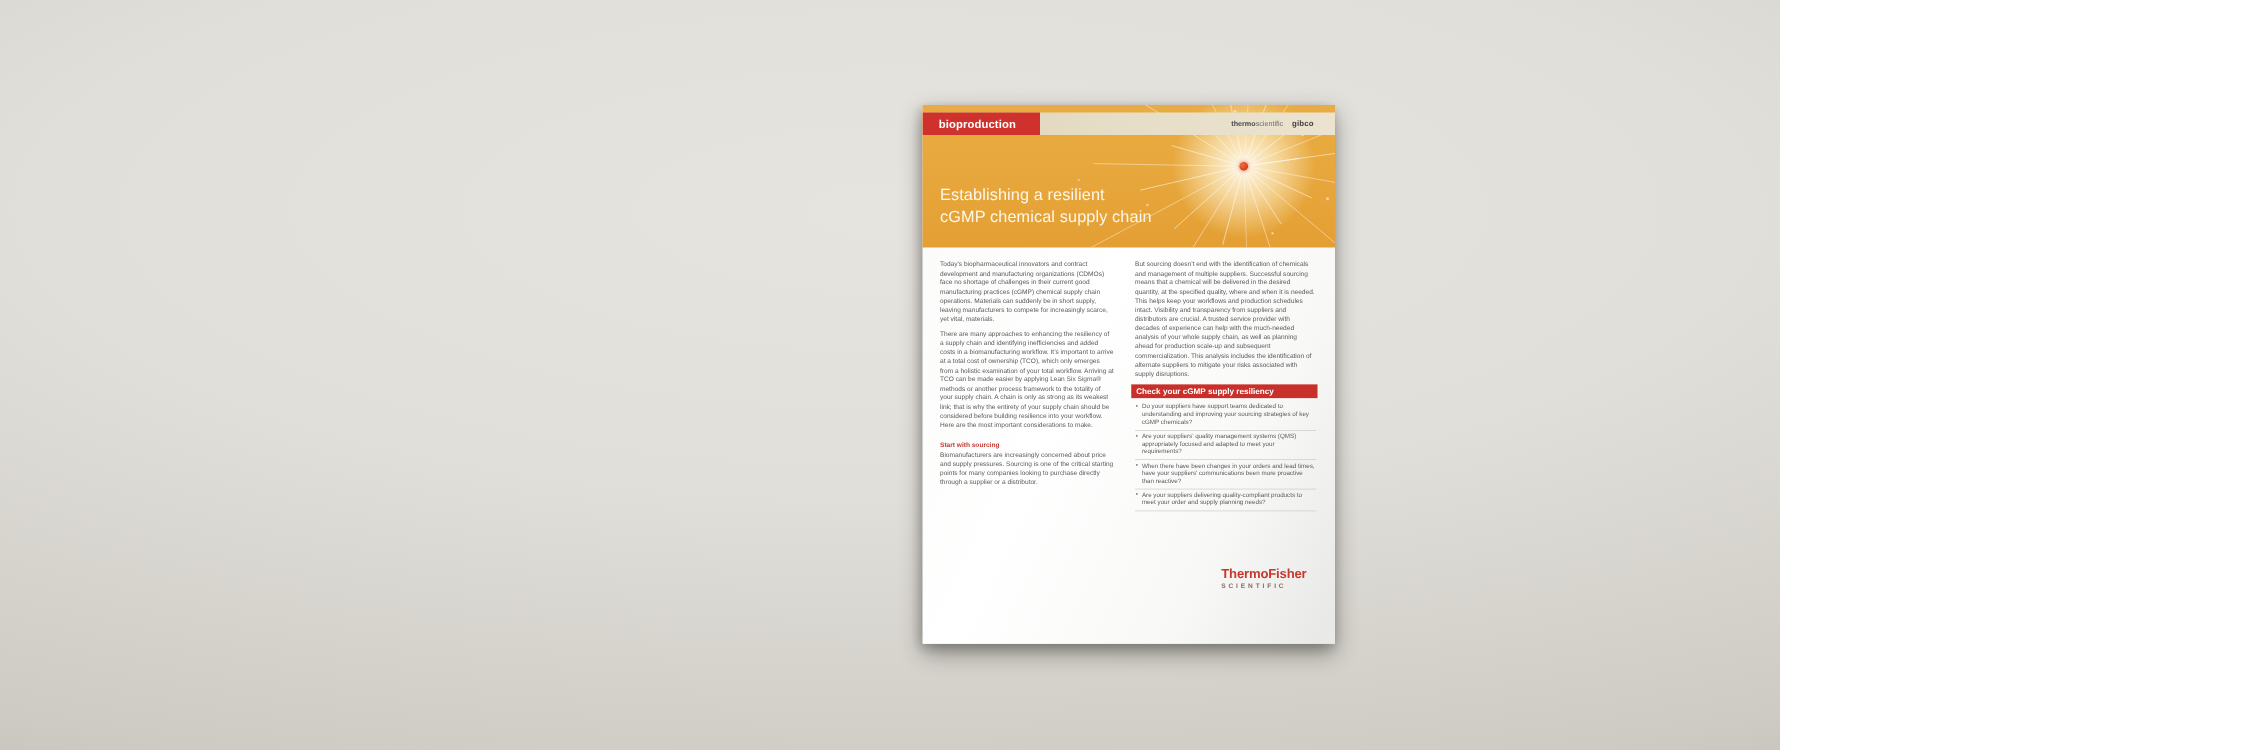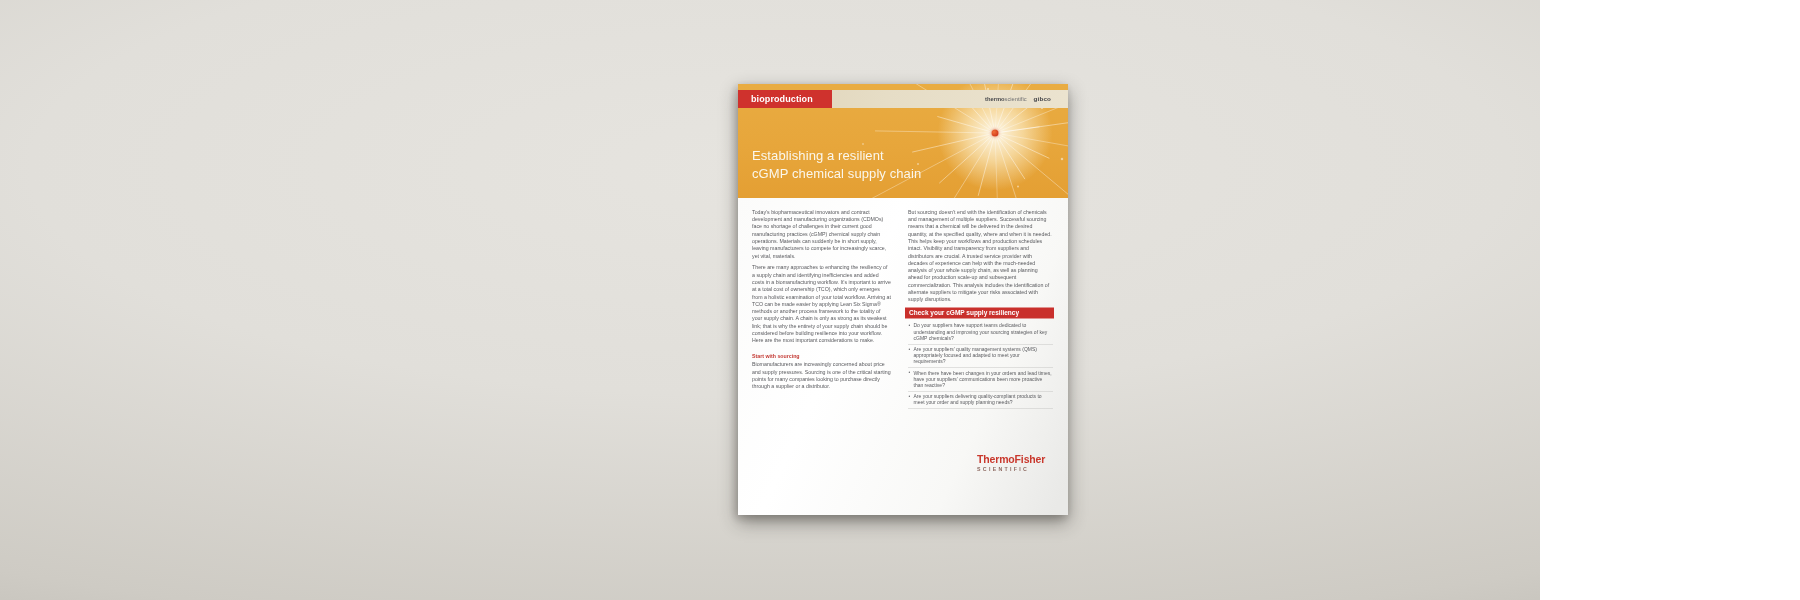--- a/index.html
+++ b/index.html
@@ -1,18 +1,18 @@
 <!DOCTYPE html>
 <html><head>
 <meta charset="utf-8">
 <style>
   html,body{margin:0;padding:0;}
   body{font-family:"Liberation Sans","DejaVu Sans",sans-serif;}
   .stage{
-    position:relative;width:1540px;height:600px;overflow:hidden;
+    position:relative;width:1424px;height:600px;overflow:hidden;
     background:radial-gradient(ellipse 120% 95% at 50% 28%, #e6e4df 0%, #e1dfda 40%, #cecbc4 82%, #bdbab3 100%);
   }
   
   .page-wrap{position:absolute;left:738px;top:84px;width:330px;height:431px;}
   .page{
     position:absolute;left:0;top:0;width:660px;height:862px;
     transform:scale(0.5);transform-origin:0 0;
     background:linear-gradient(115deg,#f2f2f0 0%,#fbfbfa 10%,#ffffff 42%,#f8f8f6 75%,#e9e9e7 97%);
     box-shadow:0 14px 34px rgba(40,38,34,.45), -4px 6px 16px rgba(40,38,34,.22);
   }

